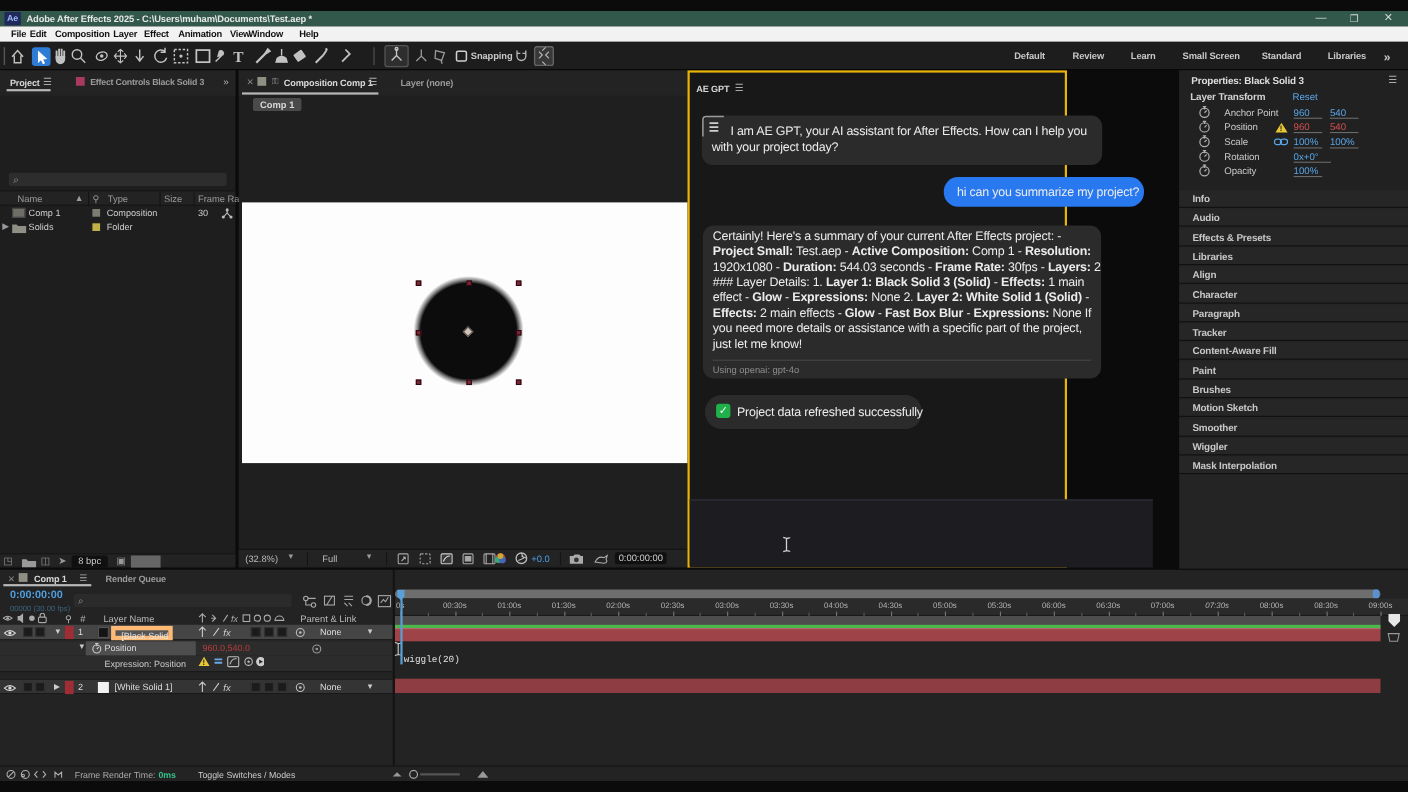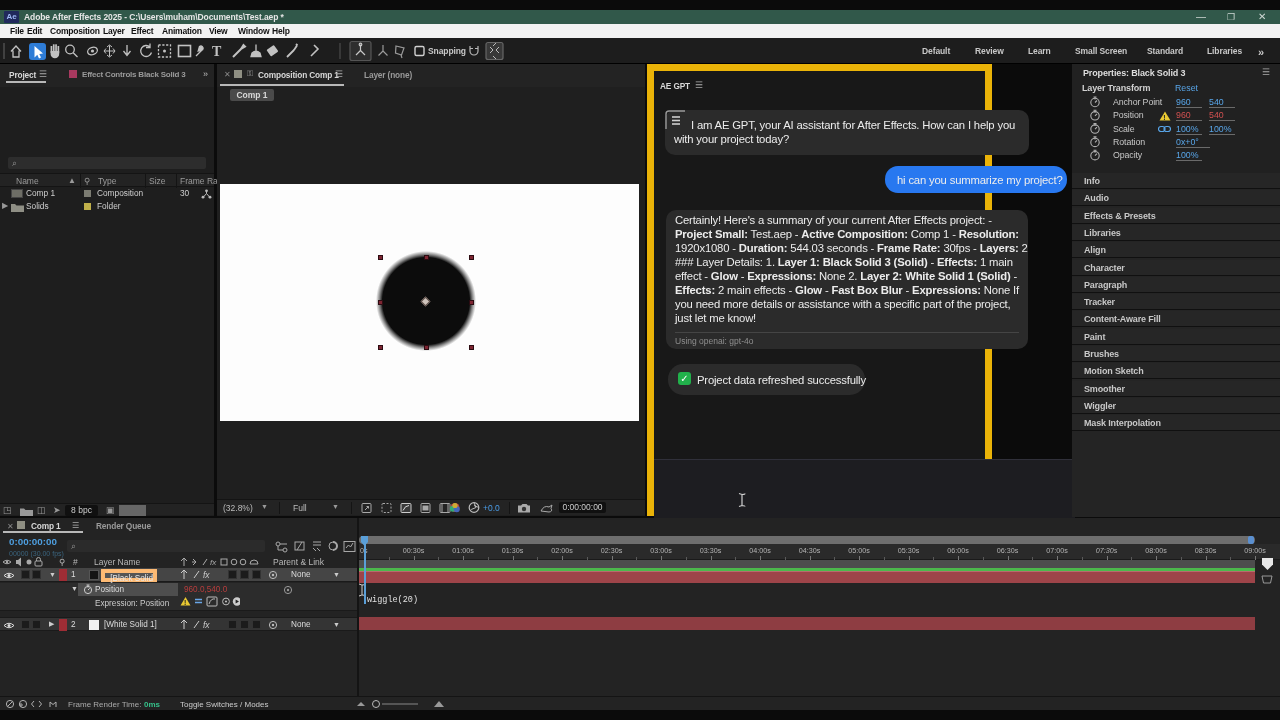--- a/index.html
+++ b/index.html
@@ -47,21 +47,21 @@
   <div class="abs winbtn" style="left:1227px;font-size:9px;">❐</div>
   <div class="abs winbtn" style="left:1258px;">✕</div>
   <div class="abs" id="menubar">
     <span style="left:10px;">File</span>
       <span style="left:27px;">Edit</span>
     <span style="left:50px;">Composition</span>
       <span style="left:103px;">Layer</span>
     <span style="left:131px;">Effect</span>
       <span style="left:162px;">Animation</span>
     <span style="left:209px;">View</span>
-      <span style="left:238px;">Window</span>
+      <span style="left:226px;">Window</span>
     <span style="left:272px;">Help</span>
   </div>
   <div class="abs" id="toolbar">
     <svg width="1280" height="26" style="position:absolute;left:0;top:0;">
       <g stroke="#c2c2c2" fill="none" stroke-width="1.3">
         <line x1="4" y1="5" x2="4" y2="21" stroke="#555"></line>
         <path d="M11 13.5 L16 8 L21 13.5 M13 12.5 V19 H19 V12.5"></path>
         <rect x="29" y="5" width="17" height="17" rx="3" fill="#2e7cd6" stroke="none"></rect>
         <path d="M34.5 8 L34.5 19.5 L37.3 16.8 L39 20.5 L41 19.6 L39.3 16 L43 15.6 Z" fill="#fff" stroke="none"></path>
         <g fill="#c2c2c2" stroke="none">
@@ -229,21 +229,21 @@
       <span style="position:absolute;left:266px;top:3px;color:#4a9de8;font-size:8.5px;">+0.0</span>
       <div style="position:absolute;left:292px;top:2px;width:1px;height:12px;background:#141414;"></div>
       <svg width="44" height="12" style="position:absolute;left:300px;top:2px;">
         <path d="M1 3.5 h3 l1.5 -1.5 h4 l1.5 1.5 h2 v7 H1 z" fill="#aaa"></path>
           <circle cx="7" cy="7" r="2.2" fill="#333"></circle>
         <path d="M24 9 q3 -6 8 -4 l3 -2 -1 3.5 q2 3 -2 3.5 z" fill="none" stroke="#aaa"></path>
       </svg>
       <div style="position:absolute;left:342px;top:2px;width:47px;height:11px;background:#101010;border-radius:2px;color:#ccc;font-size:8.5px;text-align:center;line-height:11px;">0:00:00:00</div>
     </div>
   </div>
-  <div class="abs panel" id="aegpt" style="left:647px;top:64px;width:345px;height:452px;background:#181818;border:7px solid #eab308;">
+  <div class="abs panel" id="aegpt" style="left:625px;top:64px;width:345px;height:452px;background:#181818;border:2px solid #eab308;">
     <span class="abs tabtxt" style="left:6px;top:10px;">AE GPT</span>
     <span class="abs" style="left:41px;top:9px;color:#aaa;font-size:9px;">☰</span>
 
     <div class="abs" style="left:11px;top:39px;width:364px;height:45px;background:#2b2b2b;border-radius:10px;"></div>
     <svg width="25" height="21" style="position:absolute;left:9px;top:38px;">
         <path d="M3 20 V5 a3 3 0 0 1 3 -3 H22" fill="none" stroke="#9a9a9a" stroke-width="1.4"></path>
         <g stroke="#cfcfcf" stroke-width="1.6">
           <line x1="9" y1="8" x2="17" y2="8"></line>
           <line x1="9" y1="11.5" x2="17" y2="11.5"></line>
           <line x1="9" y1="15" x2="17" y2="15"></line>

